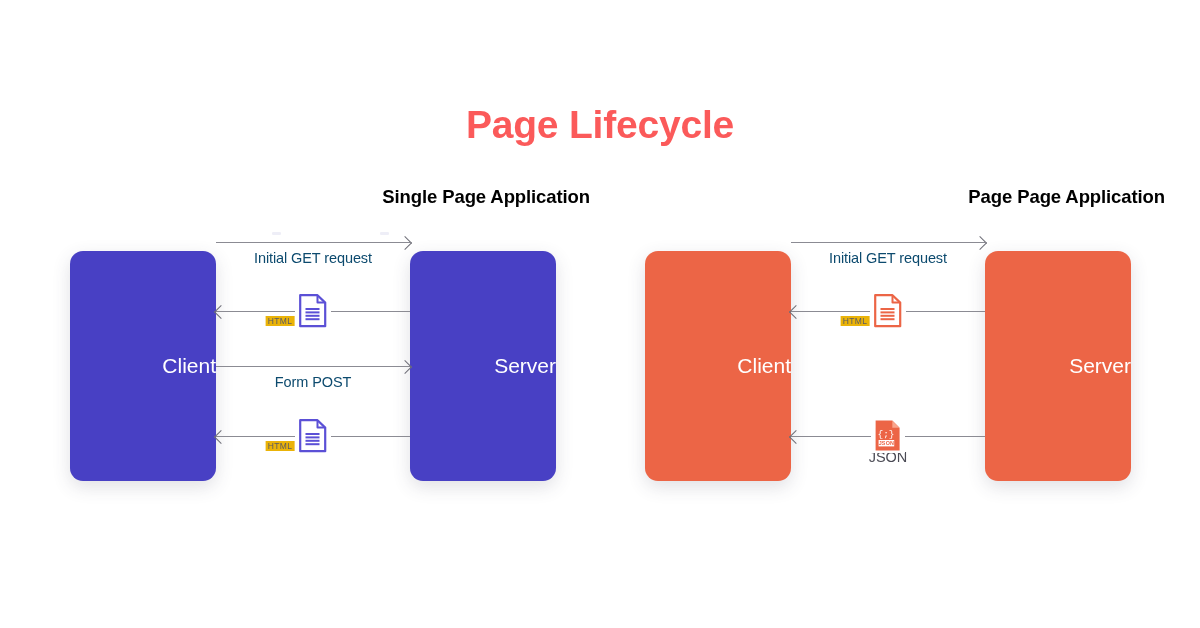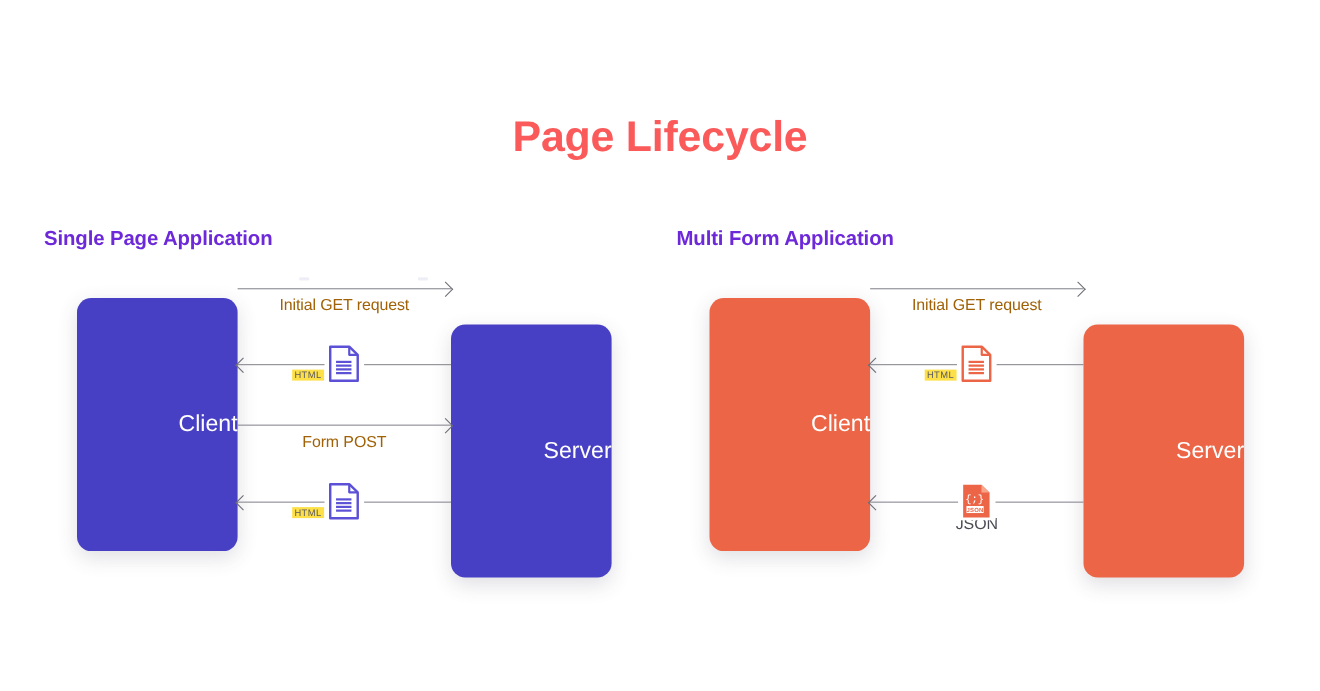--- a/index.html
+++ b/index.html
@@ -34,26 +34,25 @@
 
   
   .panel {
     position: absolute;
     top: 186px;
   }
   .panel-left  { left: 40px;  width: 550px; }
   .panel-right { left: 615px; width: 550px; }
 
   .panel-title {
-    text-align: left;
+    text-align: right;
     font-size: 18.5px;
     font-weight: bold;
-    color: #6d28d9;
+    color: #000000;
     letter-spacing: -0.1px;
-    margin-top: 20px;
   }
 
   
   .diagram {
     position: relative;
     margin-top: 28px;
     height: 260px;
   }
 
   
@@ -64,21 +63,21 @@
     height: 230px;
     border-radius: 13px;
     display: flex;
     align-items: center;
     justify-content: flex-end;
     color: #ffffff;
     font-size: 21px;
     box-shadow: 0 6px 18px rgba(60,60,90,0.16);
   }
   .node-client { left: 30px; }
-  .node-server { left: 370px; margin-top: 24px; }
+  .node-server { left: 370px; }
 
   .blue   { background: #4840C4; }
   .orange { background: #EC6546; }
 
   
   .flow {
     position: absolute;
     left: 176px;
     width: 194px;
   }
@@ -107,21 +106,21 @@
     transform: rotate(45deg);
   }
   .arrow-head.left {
     left: 0;
     transform: rotate(-135deg);
   }
 
   .flow-label {
     text-align: center;
     font-size: 14.5px;
-    color: #a16207;
+    color: #0c4a6e;
     margin-top: 7px;
     letter-spacing: -0.1px;
   }
   .flow-label-below {
     text-align: center;
     font-size: 14.5px;
     color: #4a4a54;
     margin-top: 12px;
     letter-spacing: -0.1px;
   }
@@ -141,21 +140,21 @@
   }
   .mini-label {
     position: absolute;
     left: 50%;
     top: 5px;
     transform: translateX(-50%);
     margin-left: -33px;
     font-size: 8.5px;
     letter-spacing: 0.4px;
     color: #5a5a63;
-    background: #fde047;
+    background: #eab308;
     padding: 0 2px;
   }
 
   .doc-icon { display: block; }
 
   
   .artifact {
     position: absolute;
     width: 9px;
     height: 3px;
@@ -231,21 +230,21 @@
             <rect x="7.5" y="25.2" width="14" height="2.0" fill="#5B50D6"></rect>
           </svg>
         </div>
         <div class="mini-label">HTML</div>
       </div>
 
     </div>
   </div>
 
   <div class="panel panel-right">
-    <div class="panel-title">Multi Form Application</div>
+    <div class="panel-title">Page Page Application</div>
 
     <div class="diagram">
 
       <div class="node node-client orange">
         <span>Client</span>
       </div>
 
       <div class="node node-server orange">
         <span>Server</span>
       </div>

